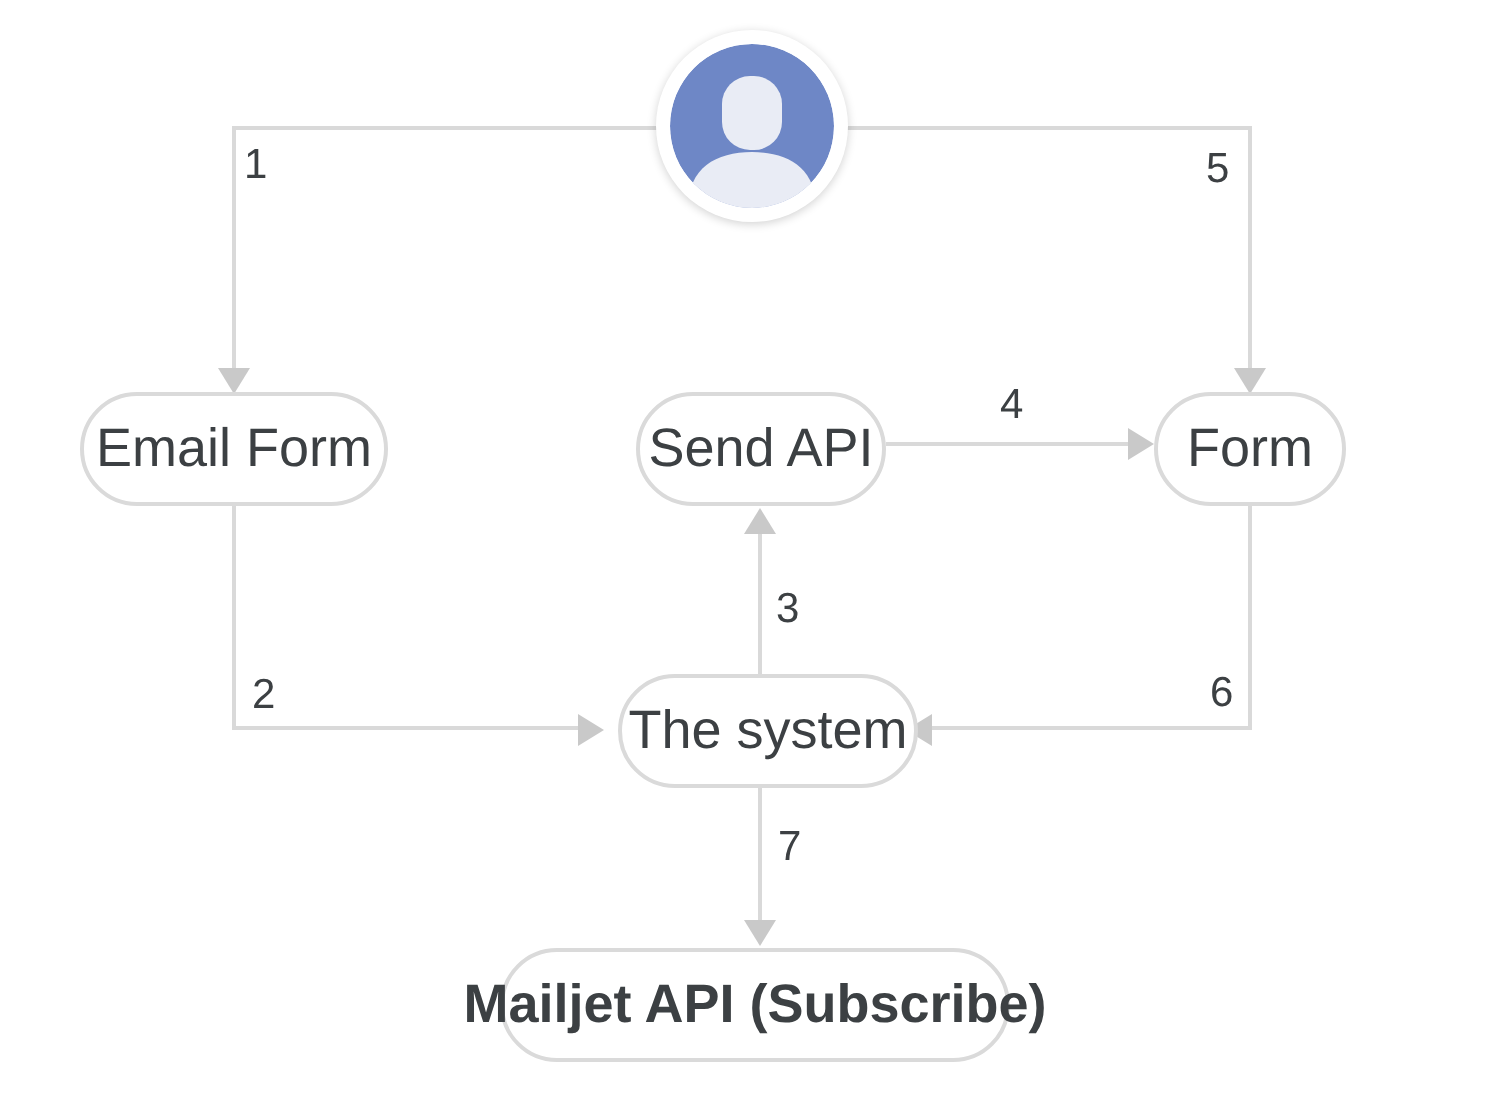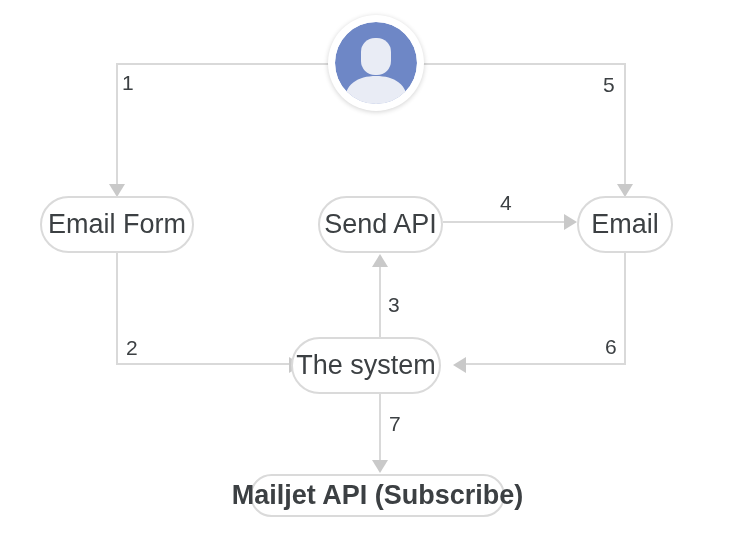--- a/index.html
+++ b/index.html
@@ -70,26 +70,26 @@
   <span class="step" style="left:605px;top:336px">6</span>
   <span class="step" style="left:389px;top:413px">7</span>
 
   <div class="node" style="left:40px;top:196px;width:154px;height:57px">
     <span class="node-label">Email Form</span>
   </div>
   <div class="node" style="left:318px;top:196px;width:125px;height:57px">
     <span class="node-label">Send API</span>
   </div>
   <div class="node" style="left:577px;top:196px;width:96px;height:57px">
-    <span class="node-label">Email</span>
+    <span class="node-label">Form</span>
   </div>
-  <div class="node" style="left:291px;top:337px;width:150px;height:57px">
+  <div class="node" style="left:309px;top:337px;width:150px;height:57px">
     <span class="node-label">The system</span>
   </div>
-  <div class="node" style="left:250px;top:474px;width:255px;height:43px">
+  <div class="node" style="left:250px;top:474px;width:255px;height:57px">
     <span class="node-label bold">Mailjet API (Subscribe)</span>
   </div>
 
   <div class="avatar">
     <svg width="82" height="82" viewBox="0 0 82 82">
       <defs>
         <clipPath id="avclip">
             <circle cx="41" cy="41" r="41"></circle>
           </clipPath>
       </defs>

